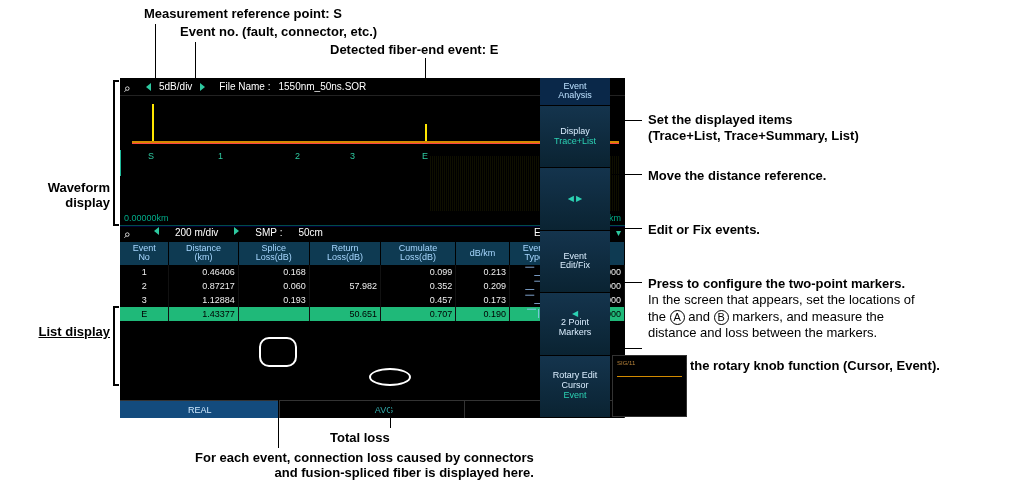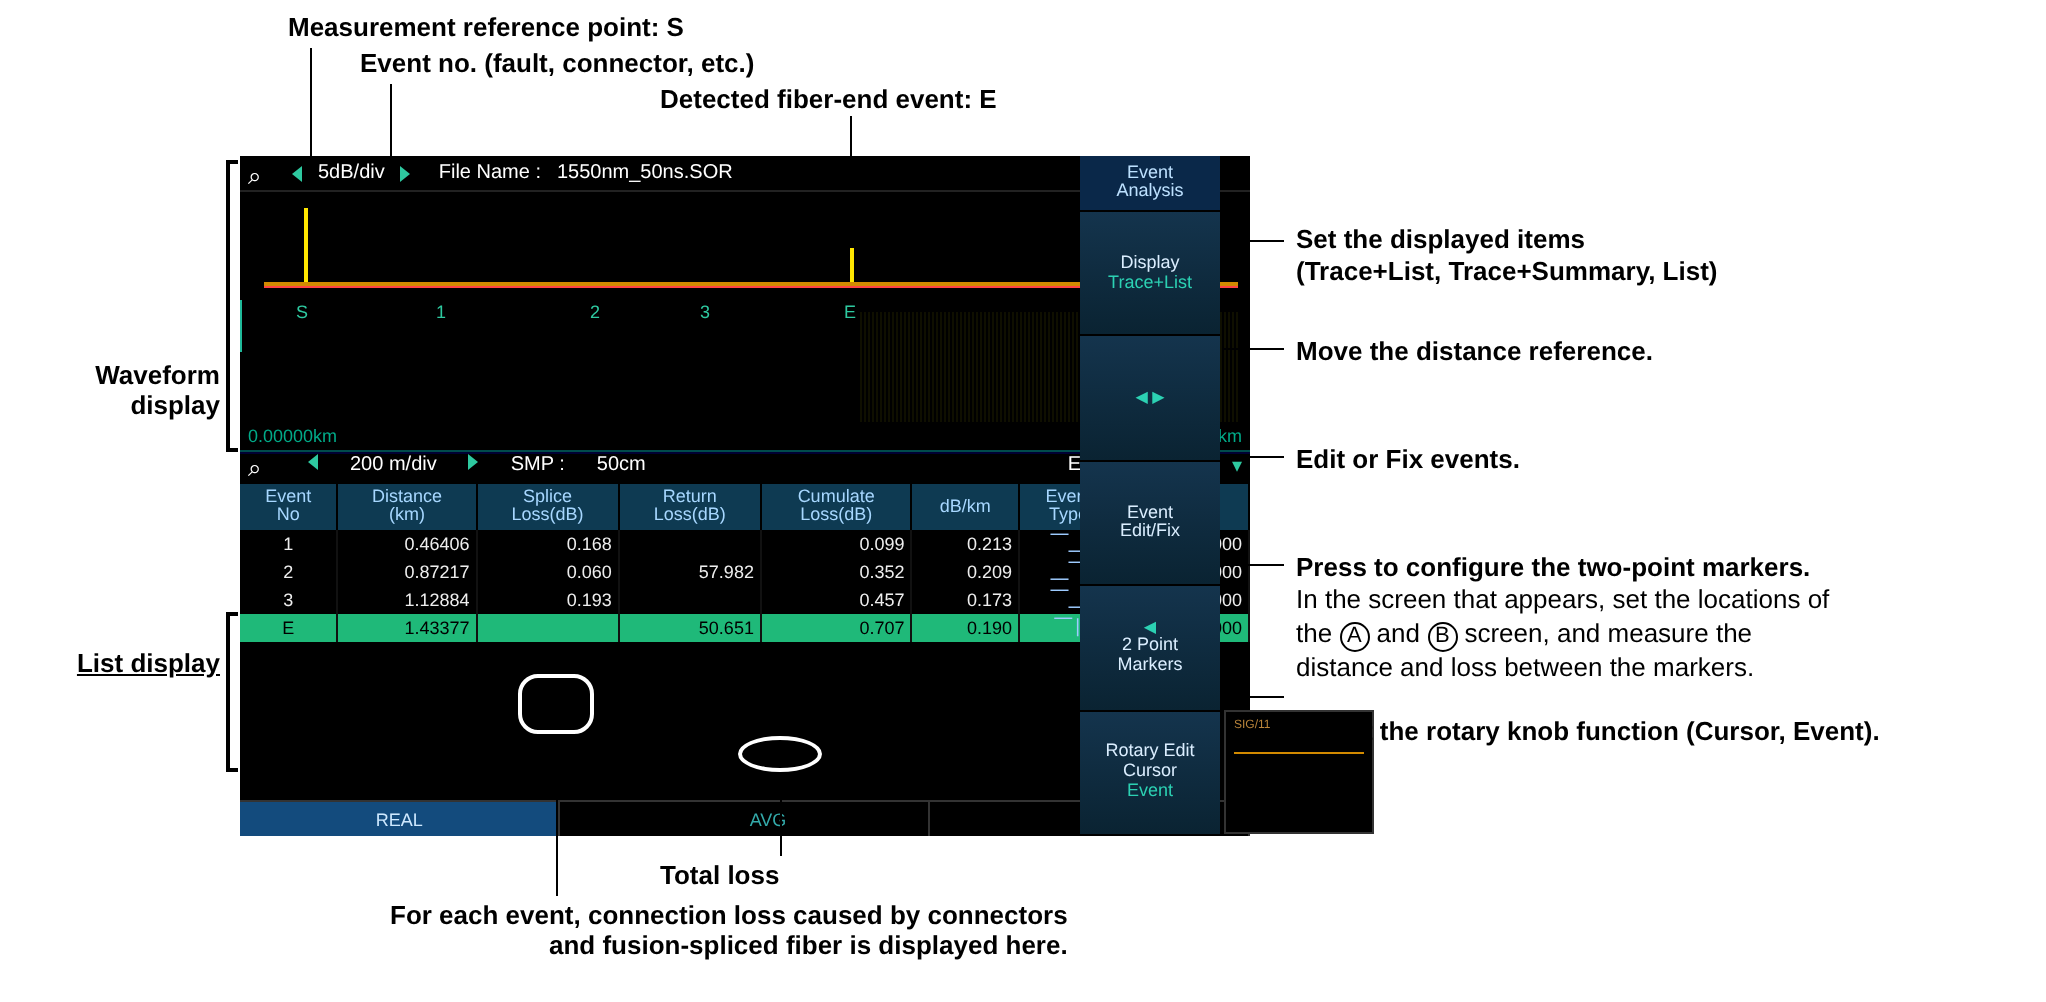--- a/index.html
+++ b/index.html
@@ -244,21 +244,21 @@
 <div class="right-ann" style="left:648px; top:112px;">
   <div>Set the displayed items</div>
   <div>(Trace+List, Trace+Summary, List)</div>
 </div>
 <div class="right-ann" style="left:648px; top:168px;">Move the distance reference.</div>
 <div class="right-ann" style="left:648px; top:222px;">Edit or Fix events.</div>
 <div class="right-ann" style="left:648px; top:276px;">
   <div>Press to configure the two-point markers.</div>
   <div class="sub">In the screen that appears, set the locations of</div>
   <div class="sub">
-    <span>the </span><span class="circ">A</span><span> and </span><span class="circ">B</span><span> screen, and measure the</span>
+    <span>the </span><span class="circ">A</span><span> and </span><span class="circ">B</span><span> markers, and measure the</span>
   </div>
   <div class="sub">distance and loss between the markers.</div>
 </div>
 <div class="right-ann" style="left:648px; top:358px;">Select the rotary knob function (Cursor, Event).</div>
 
 <div class="bot-ann" style="left:330px; top:430px;">Total loss</div>
 <div class="bot-ann" style="left:195px; top:450px;">
   <div>For each event, connection loss caused by connectors</div>
   <div>and fusion-spliced fiber is displayed here.</div>
 </div>

